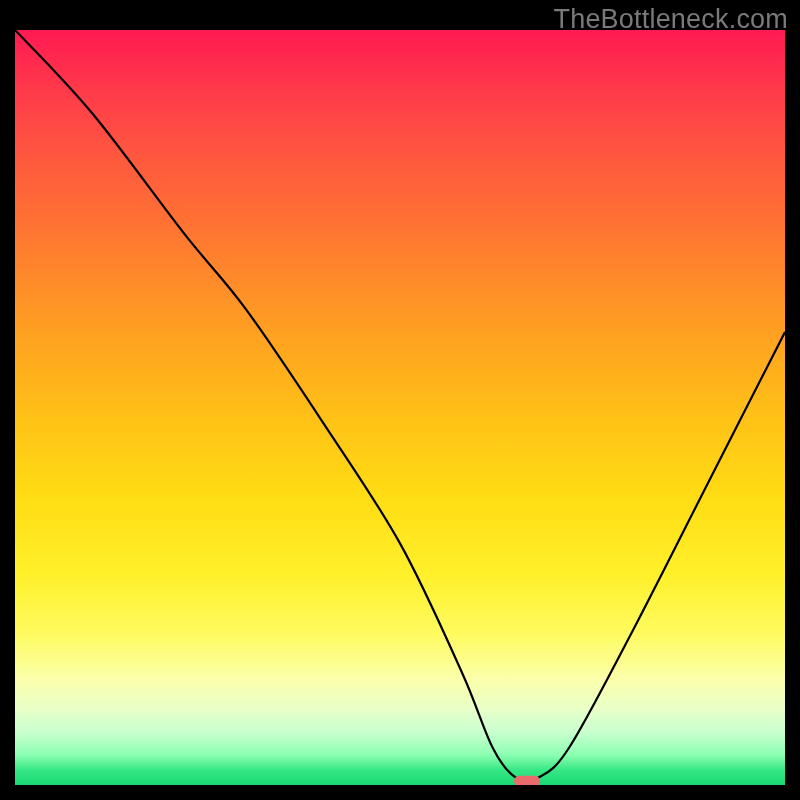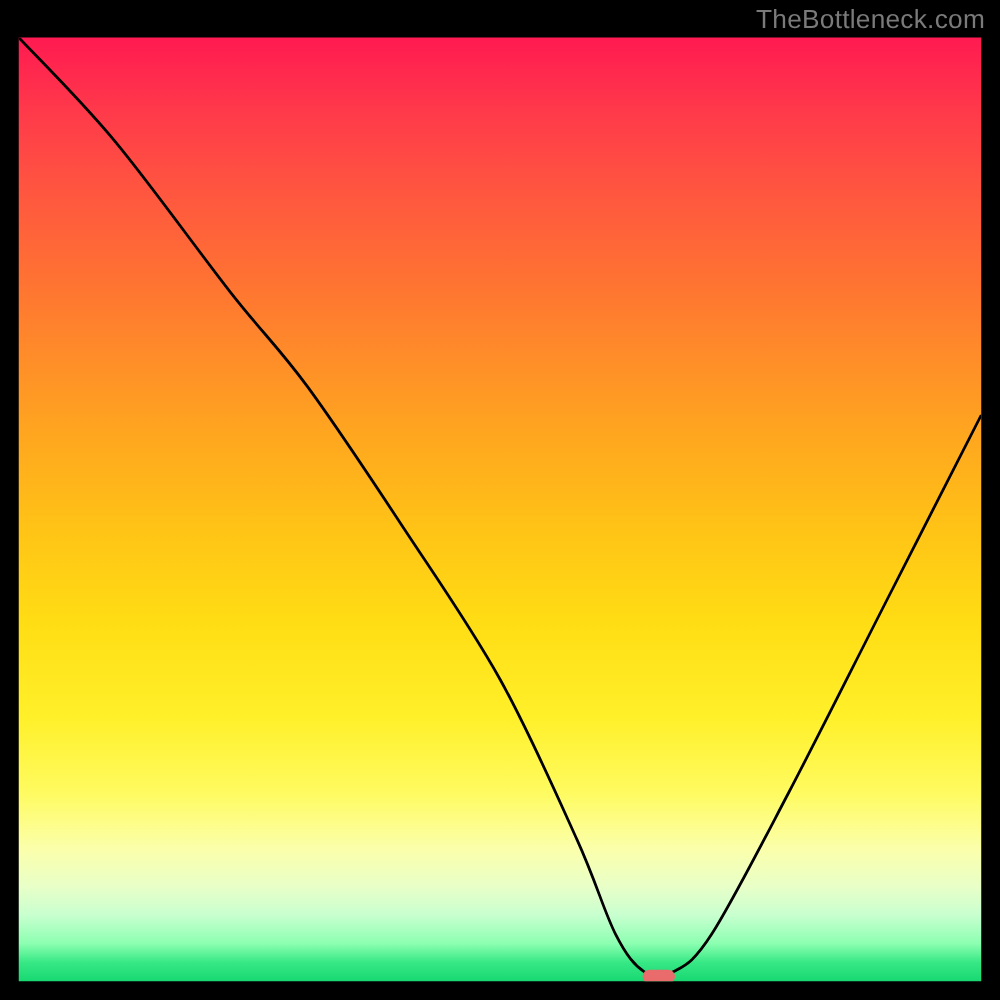--- a/index.html
+++ b/index.html
@@ -15,21 +15,21 @@
     position: relative;
     width: 800px;
     height: 800px;
     background: #000;
   }
   .watermark {
     position: absolute;
     top: 4px;
     right: 12px;
     color: #7a7a7a;
-    font-size: 21px;
+    font-size: 27px;
     font-weight: 500;
     letter-spacing: 0.2px;
     z-index: 10;
   }
   .plot-area {
     position: absolute;
     left: 15px;
     top: 30px;
     width: 770px;
     height: 755px;

